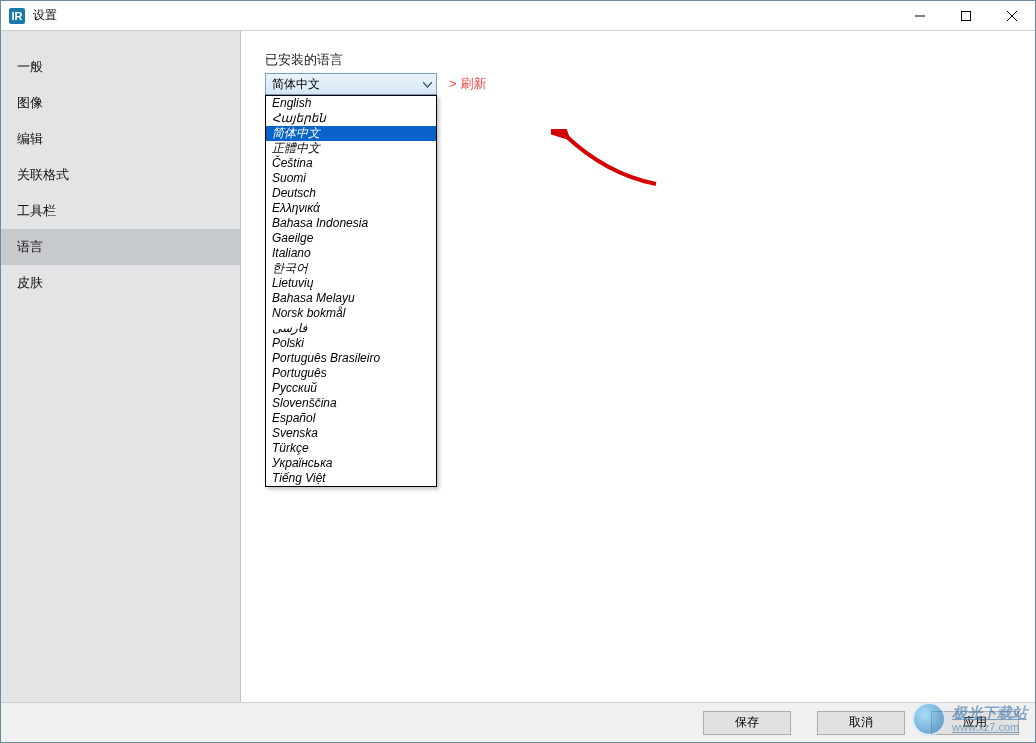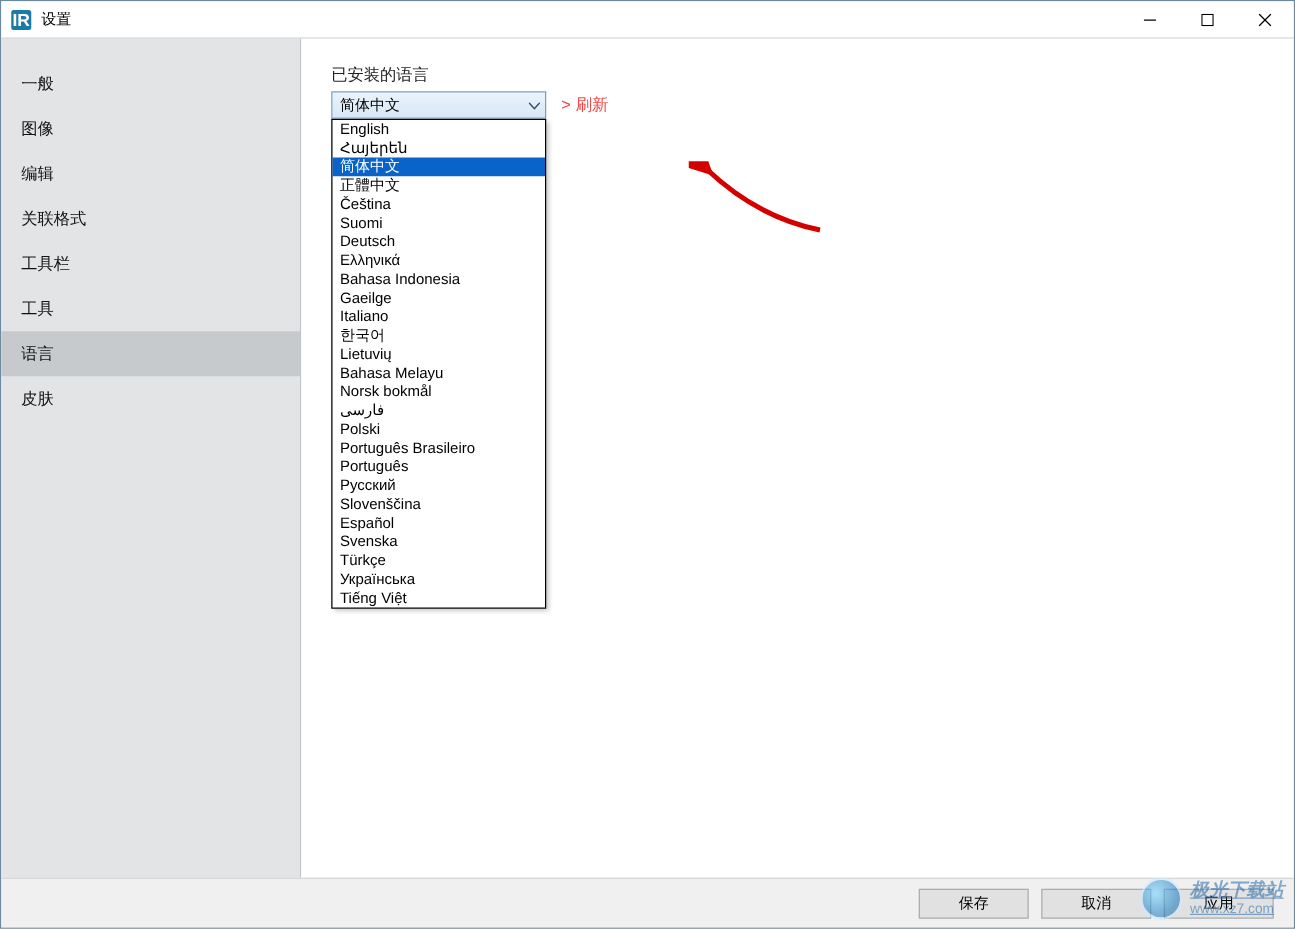--- a/index.html
+++ b/index.html
@@ -19,21 +19,21 @@
     background: #fff;
     display: flex;
     align-items: center;
     border-bottom: 1px solid #d0d0d0;
   }
   .titlebar .app-icon {
     width: 16px; height: 16px;
     background: #1a7aa8;
     margin-left: 8px;
     display: flex; align-items: center; justify-content: center;
-    color: #fff; font-size: 14px; font-weight: bold;
+    color: #fff; font-size: 11px; font-weight: bold;
     border-radius: 2px;
   }
   .titlebar .title {
     margin-left: 8px;
     font-size: 12px;
     color: #000;
   }
   .titlebar .spacer { flex: 1; }
   .winbtn {
     width: 46px; height: 30px;
@@ -104,20 +104,21 @@
   
   .dropdown {
     position: absolute;
     left: 24px;
     top: 64px;
     width: 172px;
     border: 1px solid #000;
     background: #fff;
     box-shadow: 2px 2px 4px rgba(0,0,0,0.25);
     z-index: 10;
+    font-style: italic;
   }
   .dd-item {
     padding: 0 6px;
     height: 15px;
     line-height: 15px;
     font-size: 12px;
     color: #000;
     white-space: nowrap;
     cursor: default;
   }
@@ -137,21 +138,21 @@
 
   
   .footer {
     height: 40px;
     background: #f0f0f0;
     border-top: 1px solid #d0d0d0;
     display: flex;
     align-items: center;
     justify-content: flex-end;
     padding-right: 16px;
-    gap: 10px;
+    gap: 26px;
   }
   .btn {
     min-width: 88px;
     height: 24px;
     background: #e1e1e1;
     border: 1px solid #adadad;
     font-size: 12px;
     color: #000;
     display: flex; align-items: center; justify-content: center;
     cursor: default;
@@ -204,21 +205,20 @@
   </div>
 </div>
 
 <div class="main">
   <div class="sidebar" id="sidebar">
       <div class="side-item">一般</div>
       <div class="side-item">图像</div>
       <div class="side-item">编辑</div>
       <div class="side-item">关联格式</div>
       <div class="side-item">工具栏</div>
-      <div class="side-item">工具</div>
       <div class="side-item active">语言</div>
       <div class="side-item">皮肤</div>
     </div>
 
   <div class="content">
     <div class="field-label">已安装的语言</div>
     <div class="row">
       <div class="combo">
         <span>简体中文</span>
         <span class="chev">

